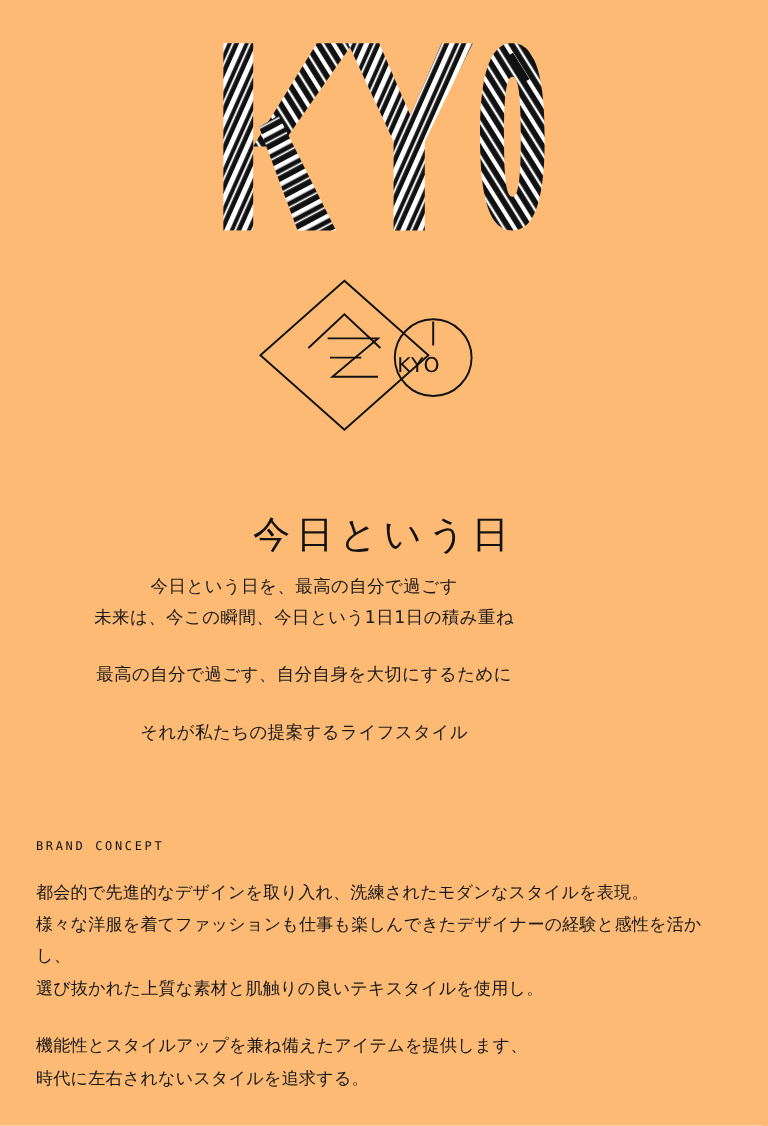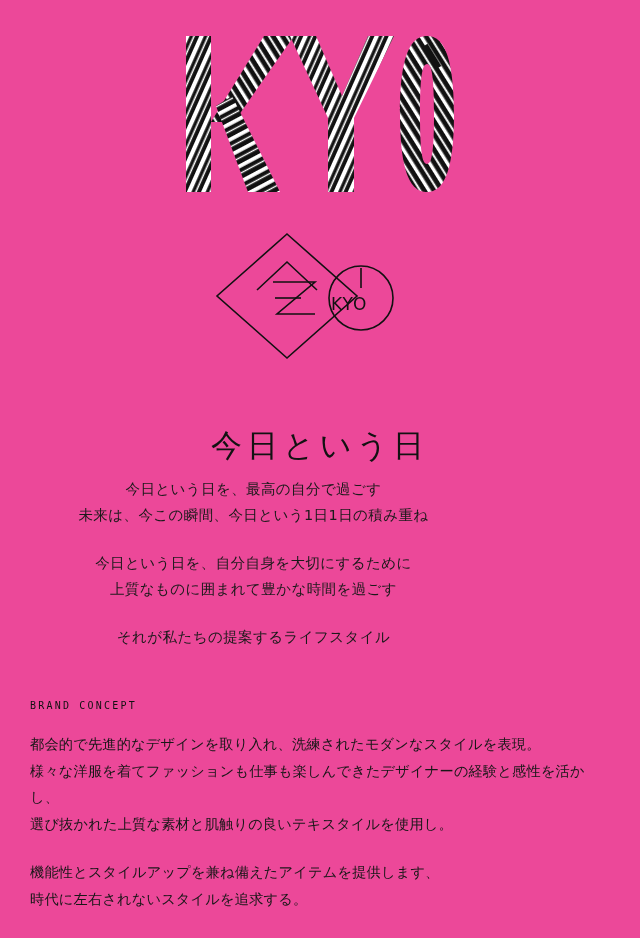--- a/index.html
+++ b/index.html
@@ -13,21 +13,21 @@
     position: relative;
     overflow: hidden;
     font-family: "Liberation Sans", sans-serif;
     color: #111111;
   }
 
   .page {
     width: 640px;
     height: 938px;
     position: relative;
-    background: #ec4899;
+    background: #fdba74;
     text-decoration: underline;
   }
 
   
   .wordmark {
     position: absolute;
     top: 34px;
     left: 0;
     width: 640px;
     display: flex;
@@ -167,22 +167,21 @@
   </div>
 
   <h1 class="headline">今日という日</h1>
 
   <div class="lead">
     <p>
       <span class="line">今日という日を、最高の自分で過ごす</span>
       <span class="line">未来は、今この瞬間、今日という1日1日の積み重ね</span>
     </p>
     <p>
-      <span class="line">今日という日を、自分自身を大切にするために</span>
-      <span class="line">上質なものに囲まれて豊かな時間を過ごす</span>
+      <span class="line">最高の自分で過ごす、自分自身を大切にするために</span>
     </p>
     <p>
       <span class="line">それが私たちの提案するライフスタイル</span>
     </p>
   </div>
 
   <section class="concept">
     <div class="concept-title">BRAND CONCEPT</div>
     <div class="concept-body">
       <p>

